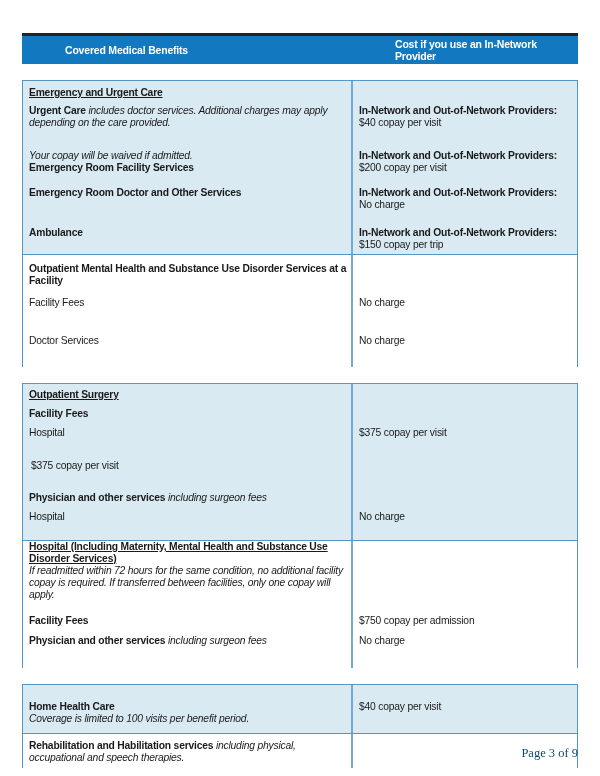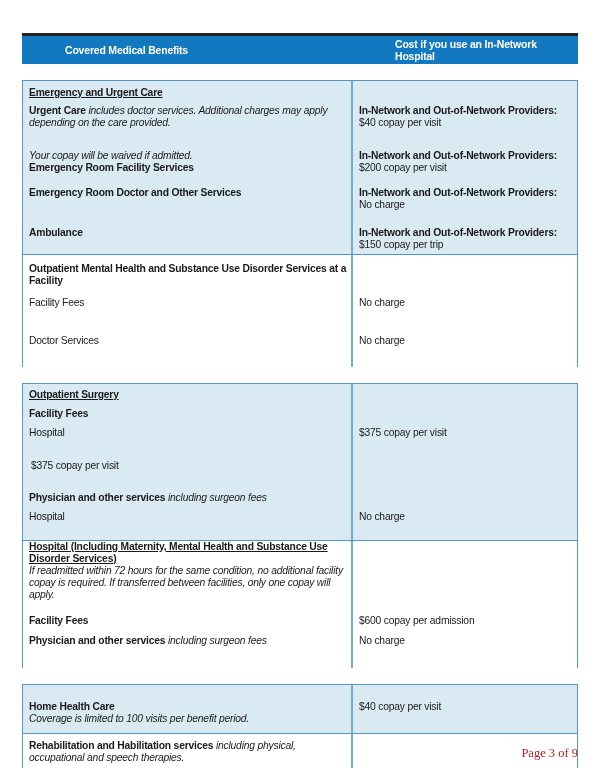--- a/index.html
+++ b/index.html
@@ -28,32 +28,32 @@
   .row{display:flex;align-items:flex-start;}
   .cl{width:322px;padding-left:6px;box-sizing:content-box;flex:0 0 auto;}
   .cr{flex:1 1 auto;padding-left:8px;padding-right:2px;}
   .para{margin:0;}
   .b{font-weight:bold;}
   .i{font-style:italic;}
   .u{text-decoration:underline;}
   .footer{
     position:absolute;top:747px;right:22px;
     font-family:"Liberation Serif",serif;font-size:12.5px;letter-spacing:0;
-    color:#b91c1c;
+    color:#0c4a6e;
   }
 </style>
 </head>
 <body>
 
 <div class="page">
   <div class="doc-table">
     <div class="top-rule"></div>
     <div class="thead">
       <div class="th-left">Covered Medical Benefits</div>
-      <div class="th-right">Cost if you use an In-Network Hospital</div>
+      <div class="th-right">Cost if you use an In-Network Provider</div>
     </div>
     <div id="tbody">
         <div class="section shaded" style="padding-top: 6px; padding-bottom: 3px;">
           <div class="coldiv"></div>
           <div class="row" style="margin-bottom: 6px;">
             <div class="cl">
               <div class="para"><span class="b u">Emergency and Urgent Care</span></div>
             </div>
             <div class="cr"></div>
           </div>
@@ -169,21 +169,21 @@
               <div class="para"><span class="b u">Hospital (Including Maternity, Mental Health and Substance Use Disorder Services)</span></div>
               <div class="para"><span class="i ">If readmitted within 72 hours for the same condition, no additional facility copay is required. If transferred between facilities, only one copay will apply.</span></div>
             </div>
             <div class="cr"></div>
           </div>
           <div class="row" style="margin-bottom: 8px;">
             <div class="cl">
               <div class="para"><span class="b ">Facility Fees</span></div>
             </div>
             <div class="cr">
-              <div class="para"><span>$600 copay per admission</span></div>
+              <div class="para"><span>$750 copay per admission</span></div>
             </div>
           </div>
           <div class="row">
             <div class="cl">
               <div class="para"><span class="b ">Physician and other services </span><span class="i ">including surgeon fees</span></div>
             </div>
             <div class="cr">
               <div class="para"><span>No charge</span></div>
             </div>
           </div>

